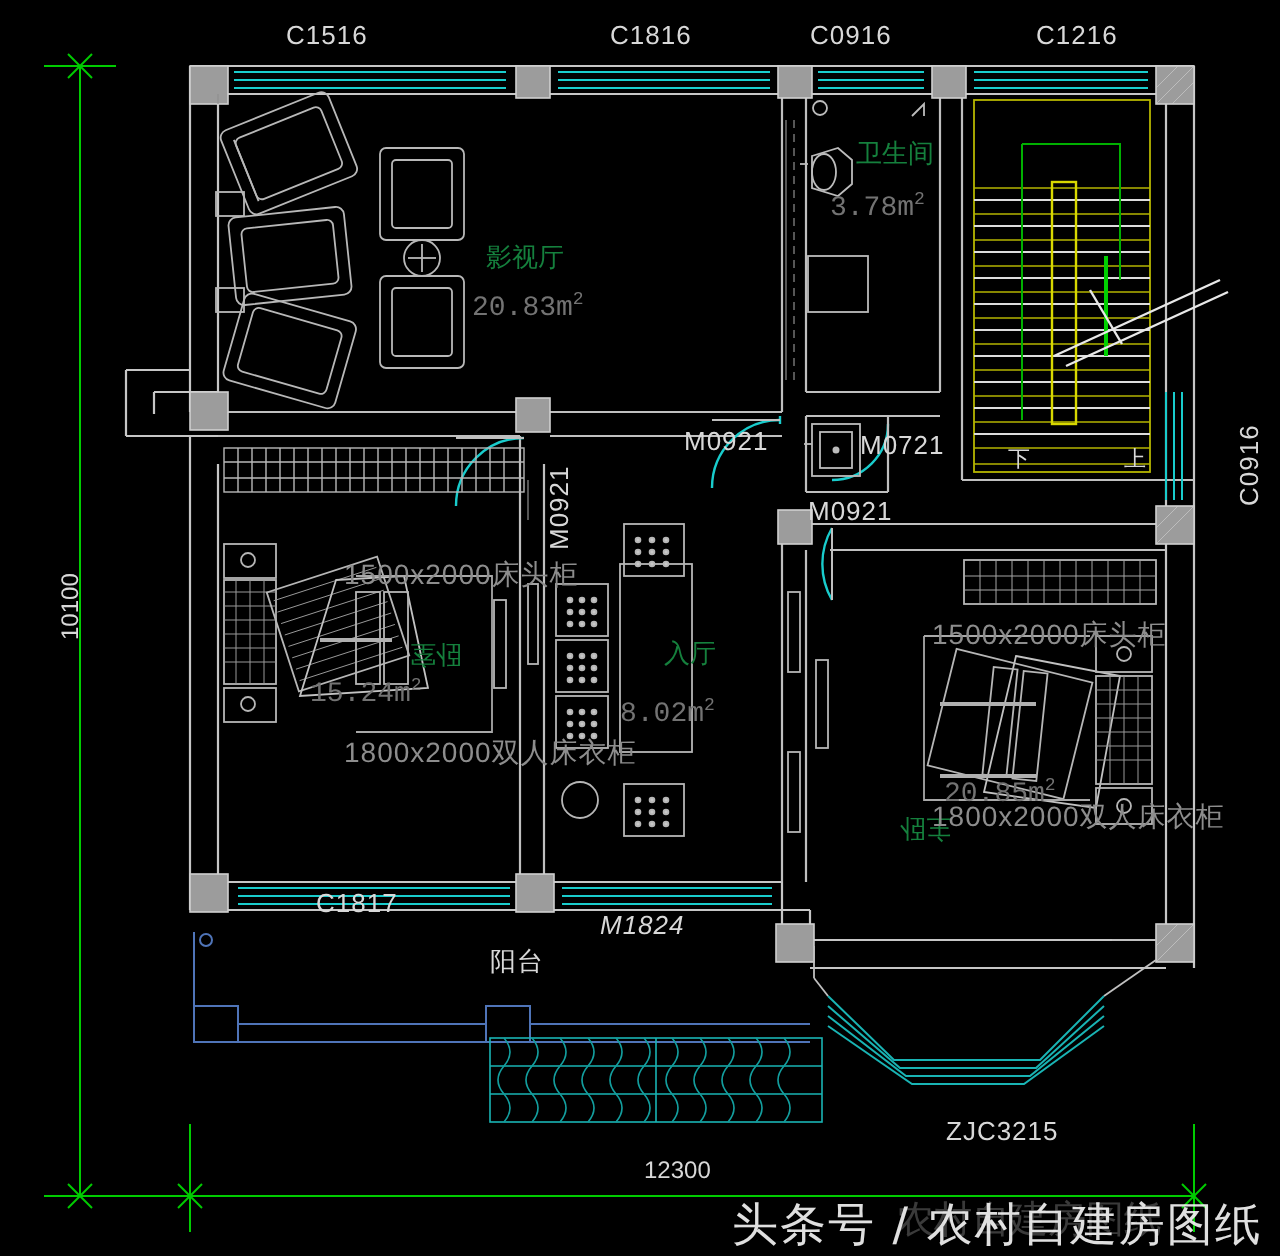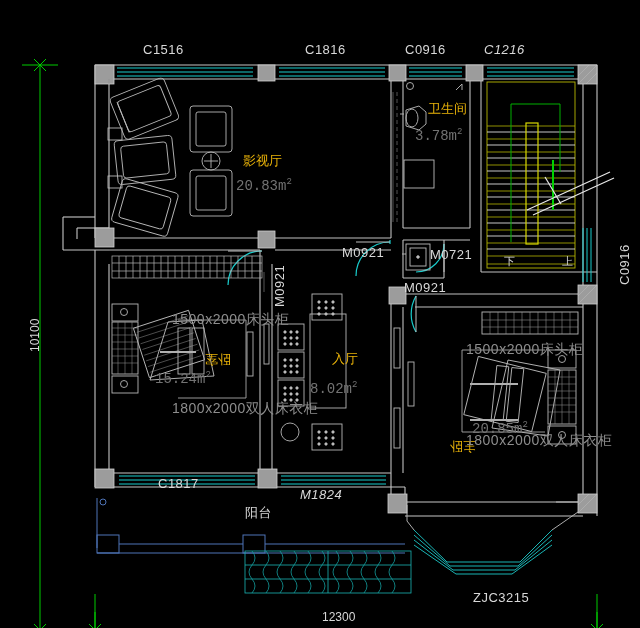--- a/index.html
+++ b/index.html
@@ -11,21 +11,20 @@
     width: 640px;
     height: 628px;
     overflow: hidden;
     font-family: "Liberation Sans", sans-serif;
   }
   #canvas {
     position: relative;
     width: 640px;
     height: 528px;
     background: #000000;
-    margin-top: 32px;
   }
   svg.layer {
     position: absolute;
     left: 0;
     top: 0;
     width: 640px;
     height: 628px;
   }
   .lbl {
     position: absolute;
@@ -33,21 +32,21 @@
     font-family: "Liberation Sans", sans-serif;
     font-size: 13px;
     letter-spacing: 0.5px;
     white-space: nowrap;
     user-select: none;
   }
   .lbl.small { font-size: 11px; }
   .lbl.tiny { font-size: 14px; color: #8d8d8d; }
   .roomname {
     position: absolute;
-    color: #eab308;
+    color: #15803d;
     font-size: 13px;
     white-space: nowrap;
     font-family: Liberation Serif, serif;
   }
   .area {
     position: absolute;
     color: #737373;
     font-size: 14px;
     white-space: nowrap;
     font-family: Liberation Mono, monospace;
@@ -579,21 +578,21 @@
       <line x1="393" y1="60" x2="393" y2="190"></line>
       <line x1="397" y1="60" x2="397" y2="190" stroke-dasharray="4 3"></line>
       <line x1="264" y1="240" x2="264" y2="260"></line>
       <line x1="109" y1="47" x2="109" y2="52"></line>
     </g>
   </svg>
 
   <div class="lbl" style="left:143px; top:10px;">C1516</div>
   <div class="lbl" style="left:305px; top:10px;">C1816</div>
   <div class="lbl" style="left:405px; top:10px;">C0916</div>
-  <div class="lbl" style="left:484px; top:10px;font-style:italic;">C1216</div>
+  <div class="lbl" style="left:518px; top:10px;">C1216</div>
 
   <div class="lbl rot90" style="left:617px; top:253px;">C0916</div>
 
   <div class="lbl" style="left:158px; top:444px;">C1817</div>
   <div class="lbl" style="left:300px; top:455px;font-style:italic;">M1824</div>
 
   <div class="lbl" style="left:342px; top:213px;">M0921</div>
   <div class="lbl rot90" style="left:272px; top:275px;">M0921</div>
   <div class="lbl" style="left:404px; top:248px;">M0921</div>
   <div class="lbl" style="left:430px; top:215px;">M0721</div>

